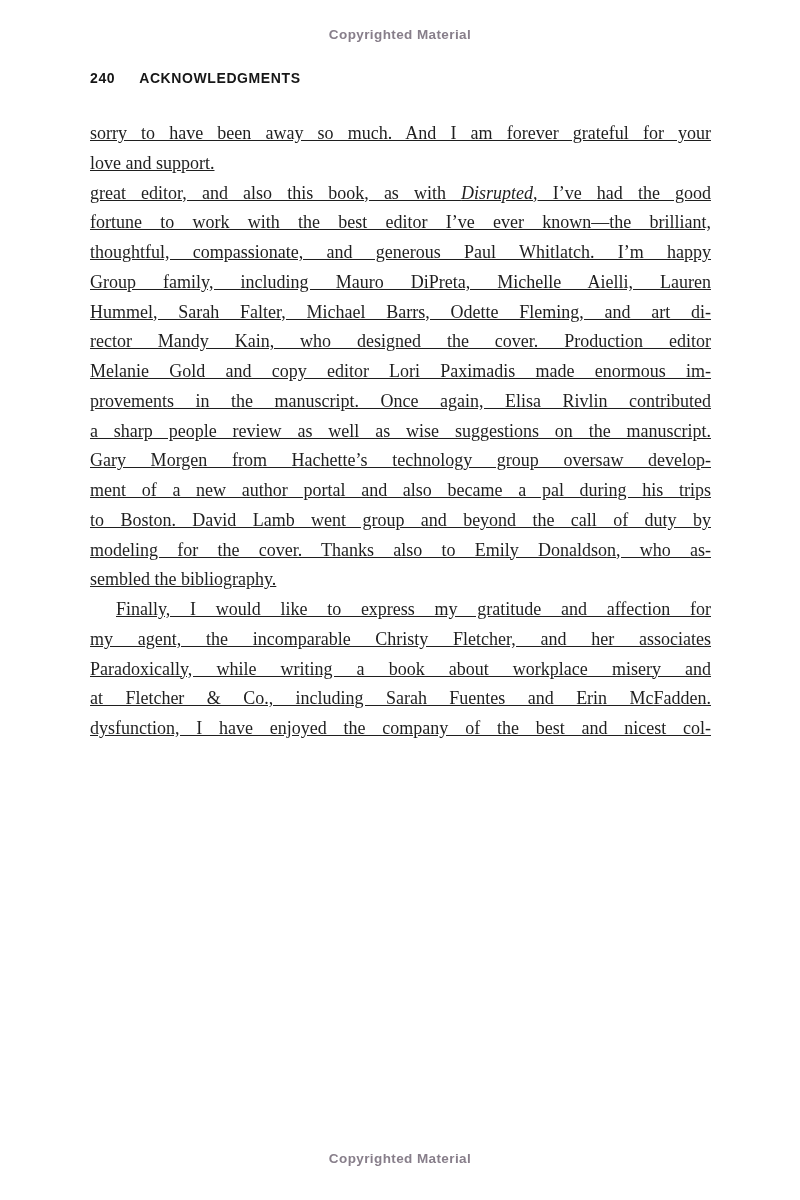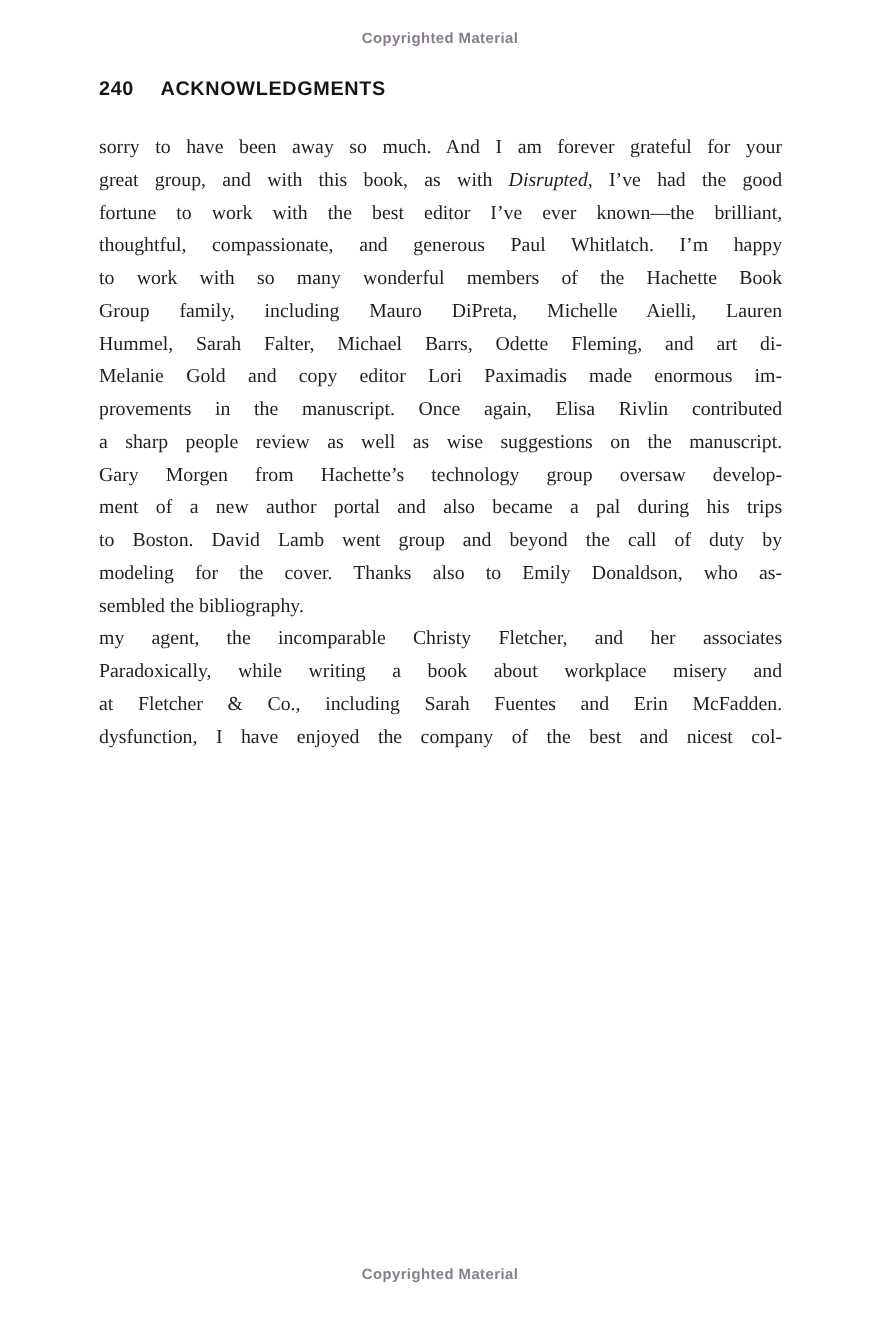--- a/index.html
+++ b/index.html
@@ -31,36 +31,37 @@
   .copyright.bottom { top: 1151px; }
   .running-header {
     position: absolute;
     top: 70px;
     left: 90px;
     display: flex;
     align-items: flex-end;
     gap: 24px;
     font-family: "Liberation Sans", sans-serif;
     font-weight: bold;
-    font-size: 18px;
+    font-size: 14px;
     letter-spacing: 0.6px;
     color: #161616;
   }
   .page-body {
     position: absolute;
     top: 119px;
     left: 90px;
     width: 621px;
     font-size: 18px;
     line-height: 29.75px;
   }
   .line {
     text-align: justify;
     text-align-last: justify;
     white-space: normal;
+    text-decoration: underline;
   }
   .line.last {
     text-align: left;
     text-align-last: left;
   }
   .line.indent {
     text-indent: 26px;
   }
 </style>
 </head>
@@ -70,34 +71,36 @@
 
   <div class="copyright top">Copyrighted Material</div>
 
   <div class="running-header">
     <span>240</span>
     <span>ACKNOWLEDGMENTS</span>
   </div>
 
   <div class="page-body">
       <div class="line"><span>sorry to have been away so much. And I am forever grateful for your</span></div>
-      <div class="line"><span>great group, and with this book, as with </span><i>Disrupted,</i><span> I’ve had the good</span></div>
+      <div class="line last"><span>love and support.</span></div>
+      <div class="line"><span>great editor, and also this book, as with </span><i>Disrupted,</i><span> I’ve had the good</span></div>
       <div class="line"><span>fortune to work with the best editor I’ve ever known—the brilliant,</span></div>
       <div class="line"><span>thoughtful, compassionate, and generous Paul Whitlatch. I’m happy</span></div>
-      <div class="line"><span>to work with so many wonderful members of the Hachette Book</span></div>
       <div class="line"><span>Group family, including Mauro DiPreta, Michelle Aielli, Lauren</span></div>
       <div class="line"><span>Hummel, Sarah Falter, Michael Barrs, Odette Fleming, and art di-</span></div>
+      <div class="line"><span>rector Mandy Kain, who designed the cover. Production editor</span></div>
       <div class="line"><span>Melanie Gold and copy editor Lori Paximadis made enormous im-</span></div>
       <div class="line"><span>provements in the manuscript. Once again, Elisa Rivlin contributed</span></div>
       <div class="line"><span>a sharp people review as well as wise suggestions on the manuscript.</span></div>
       <div class="line"><span>Gary Morgen from Hachette’s technology group oversaw develop-</span></div>
       <div class="line"><span>ment of a new author portal and also became a pal during his trips</span></div>
       <div class="line"><span>to Boston. David Lamb went group and beyond the call of duty by</span></div>
       <div class="line"><span>modeling for the cover. Thanks also to Emily Donaldson, who as-</span></div>
       <div class="line last"><span>sembled the bibliography.</span></div>
+      <div class="line indent"><span>Finally, I would like to express my gratitude and affection for</span></div>
       <div class="line"><span>my agent, the incomparable Christy Fletcher, and her associates</span></div>
       <div class="line"><span>Paradoxically, while writing a book about workplace misery and</span></div>
       <div class="line"><span>at Fletcher &amp; Co., including Sarah Fuentes and Erin McFadden.</span></div>
       <div class="line"><span>dysfunction, I have enjoyed the company of the best and nicest col-</span></div>
     </div>
 
   <div class="copyright bottom">Copyrighted Material</div>
 
 </div>
 

